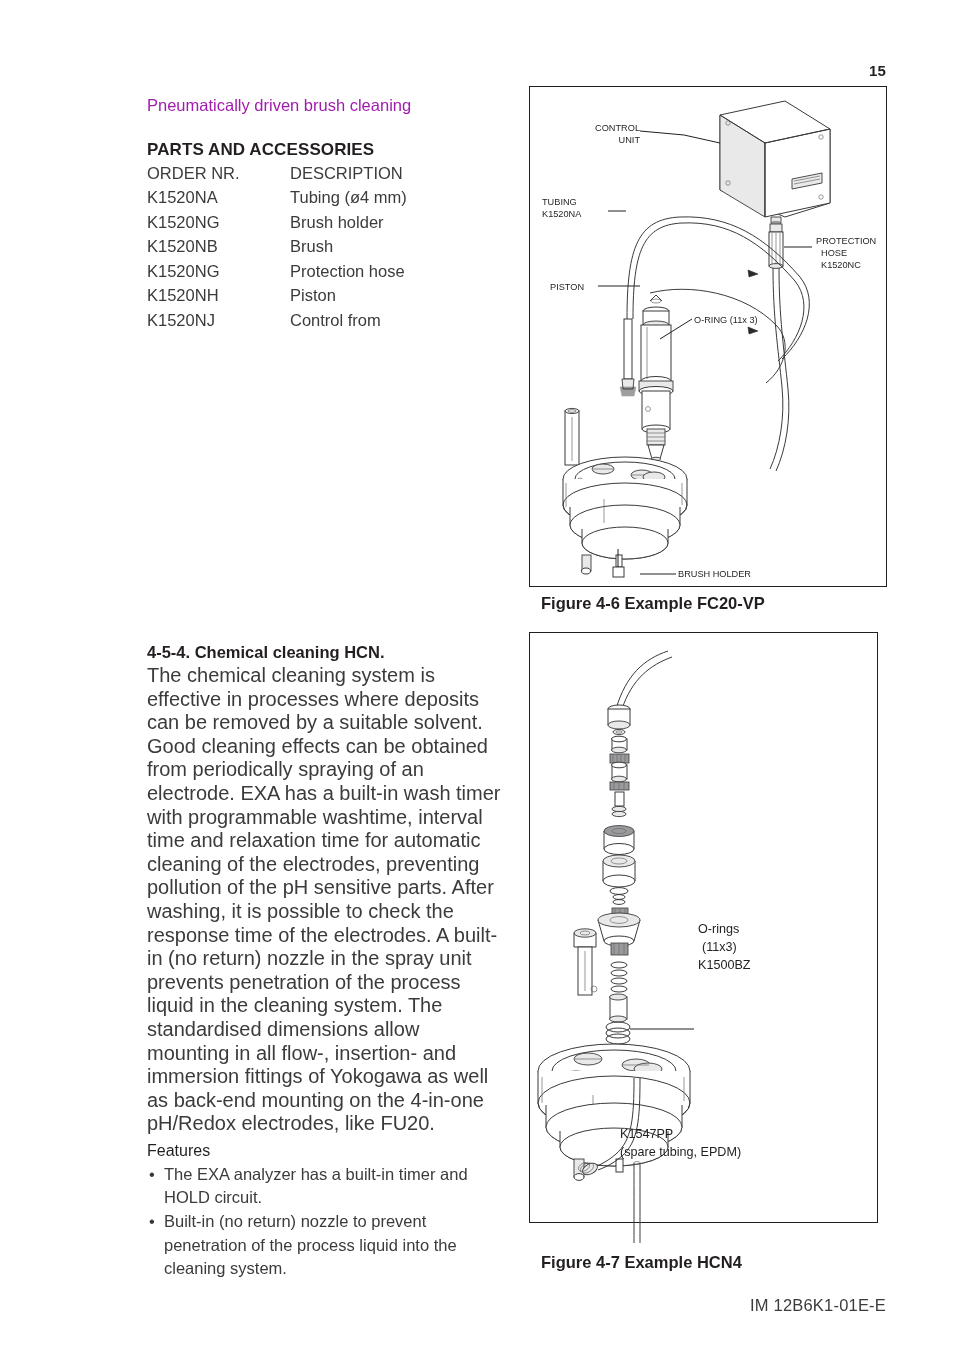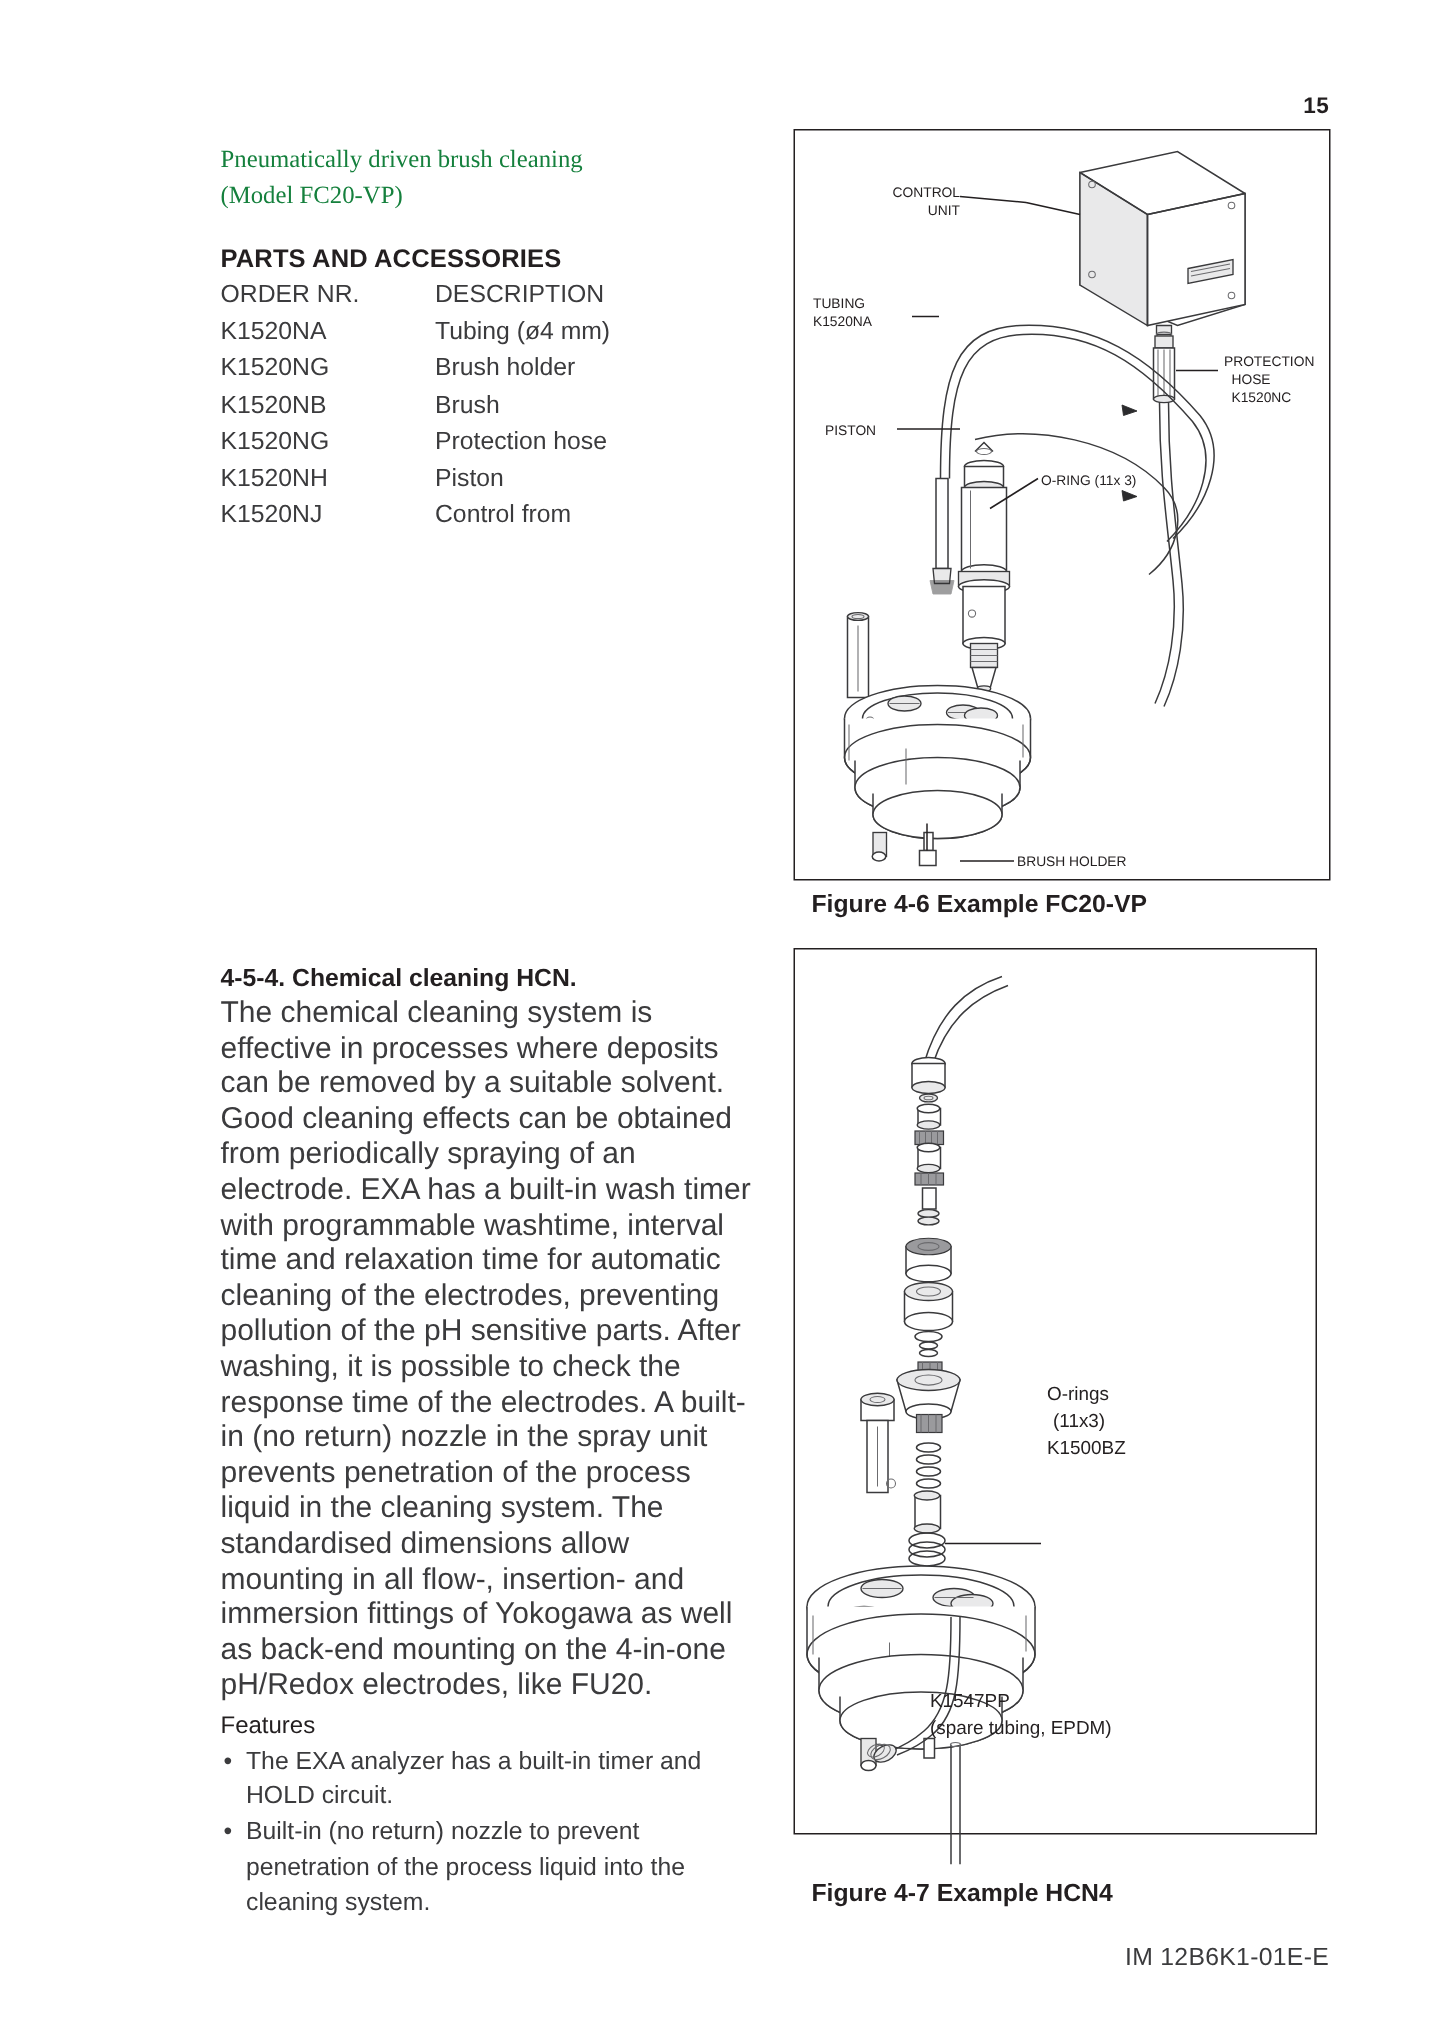--- a/index.html
+++ b/index.html
@@ -34,22 +34,21 @@
   
   #left-column {
     position: absolute;
     left: 147px;
     top: 94px;
     width: 363px;
   }
   .intro-line {
     font-size: 16.5px;
     line-height: 23.5px;
-    color: #15803d;
-    font-family: Liberation Serif, serif;
+    color: #a21caf;
   }
   .section-heading-caps {
     font-size: 17px;
     font-weight: bold;
     color: #231f20;
     margin-top: 22px;
     letter-spacing: .1px;
   }
   .parts-table {
     margin-top: 1px;
@@ -179,21 +178,20 @@
 </style>
 </head>
 <body>
 
 <div class="page">
 
   <div id="page-number">15</div>
 
   <div id="left-column">
     <div class="intro-line">Pneumatically driven brush cleaning</div>
-    <div class="intro-line">(Model FC20-VP)</div>
 
     <div class="section-heading-caps">PARTS AND ACCESSORIES</div>
 
     <div class="parts-table">
       <div class="parts-row header-row">
         <span class="order">ORDER NR.</span>
         <span class="descr">DESCRIPTION</span>
       </div>
       <div class="parts-row">
         <span class="order">K1520NA</span>

